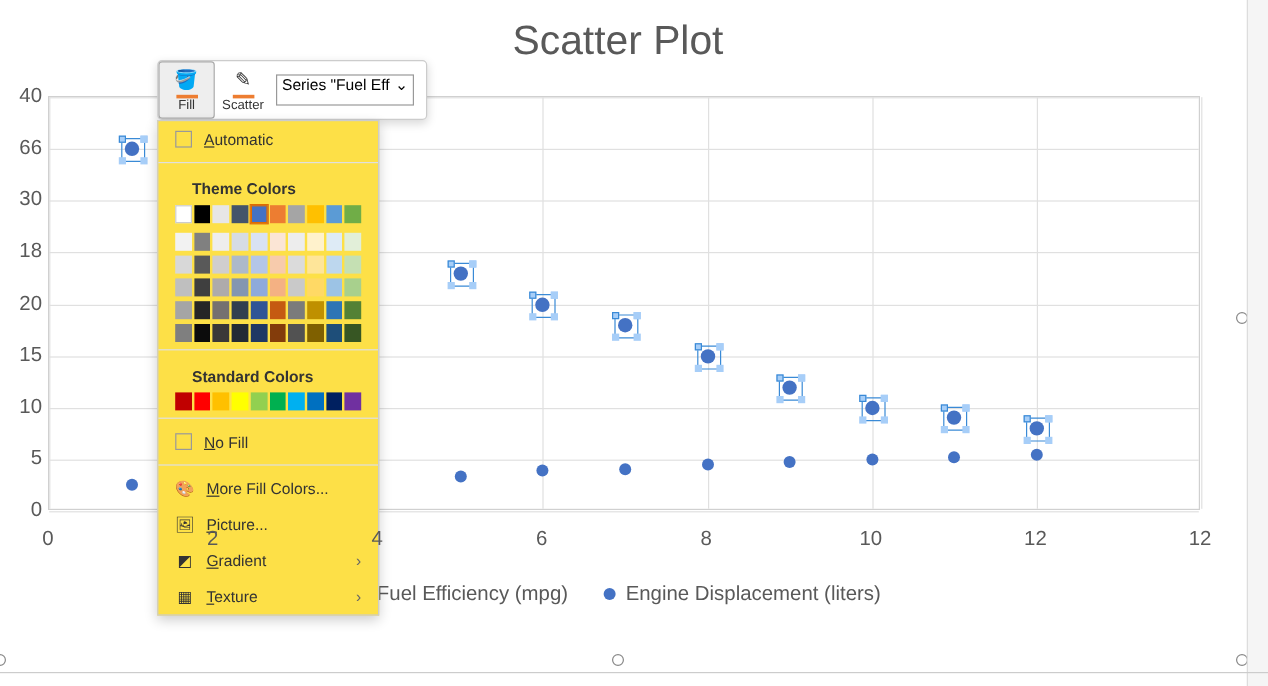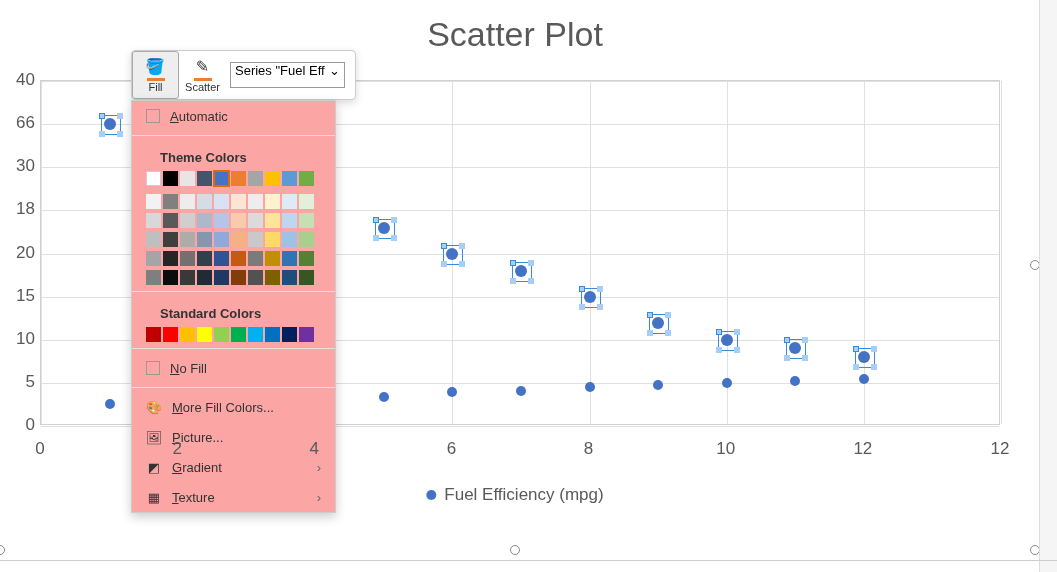--- a/index.html
+++ b/index.html
@@ -22,21 +22,21 @@
 .legend-item { display:flex; align-items:center; gap:8px; }
 .legend-dot { width:10px; height:10px; border-radius:50%; background:#4472c4; }
 
 .mini-toolbar { position:absolute; left:131px; top:50px; width:225px; height:50px; background:#fff; border:1px solid #ccc; border-radius:4px; box-shadow:0 3px 8px rgba(0,0,0,0.15); display:flex; align-items:center; }
 .tool-btn { display:flex; flex-direction:column; align-items:center; justify-content:center; width:47px; height:48px; font-size:11px; color:#333; border:1px solid transparent; cursor:pointer; }
 .tool-btn.active { background:#eee; border:1px solid #aaa; border-radius:3px; }
 .tool-btn .icon { font-size:16px; }
 .tool-btn .underline { width:18px; height:3px; margin-top:2px; }
 .series-sel { height:26px; width:115px; border:1px solid #999; font-size:13px; padding:0 4px; background:#fff; margin-left:4px; overflow:hidden; white-space:nowrap; }
 
-.fill-menu { position:absolute; left:131px; top:100px; width:205px; background:#fca5a5; border:1px solid #ccc; box-shadow:0 4px 10px rgba(0,0,0,0.2); font-size:13px; color:#333; }
+.fill-menu { position:absolute; left:131px; top:100px; width:185px; background:#fde047; border:1px solid #ccc; box-shadow:0 4px 10px rgba(0,0,0,0.2); font-size:13px; color:#333; }
 .menu-item { height:30px; display:flex; align-items:center; gap:10px; padding:0 14px; cursor:pointer; }
 .menu-item .chk { width:14px; height:14px; border:1px solid #999; }
 .menu-sect { padding:10px 28px 4px; font-weight:600; }
 .swatch-row { display:flex; gap:2px; padding:2px 14px; }
 .swatch { width:15px; height:15px; cursor:pointer; border:1px solid transparent; }
 .swatch.sel { border:1px solid #e06b00; outline:1px solid #e06b00; }
 .menu-sep { height:1px; background:#e0e0e0; margin:4px 0; }
 .sub-arrow { margin-left:auto; color:#666; }
 .mi-icon { width:16px; height:16px; display:flex; align-items:center; justify-content:center; font-size:13px; }
 .hotkey { text-decoration:underline; }
@@ -87,20 +87,24 @@
       <div class="point" style="left: 685.714px; top: 301.875px;"></div>
       <div class="point" style="left: 754.286px; top: 300.15px;"></div>
       <div class="point" style="left: 822.857px; top: 298.425px;"></div>
     </div>
 
   <div class="legend">
     <div class="legend-item">
       <div class="legend-dot"></div>
       <span>Fuel Efficiency (mpg)</span>
     </div>
+    <div class="legend-item">
+      <div class="legend-dot"></div>
+      <span>Engine Displacement (liters)</span>
+    </div>
   </div>
 
   <div class="handle" style="left:-5px; top:545px;"></div>
   <div class="handle" style="left:510px; top:545px;"></div>
   <div class="handle" style="left:1030px; top:545px;"></div>
   <div class="handle" style="left:1030px; top:260px;"></div>
 </div>
 
 <div class="mini-toolbar">
   <div class="tool-btn active">

